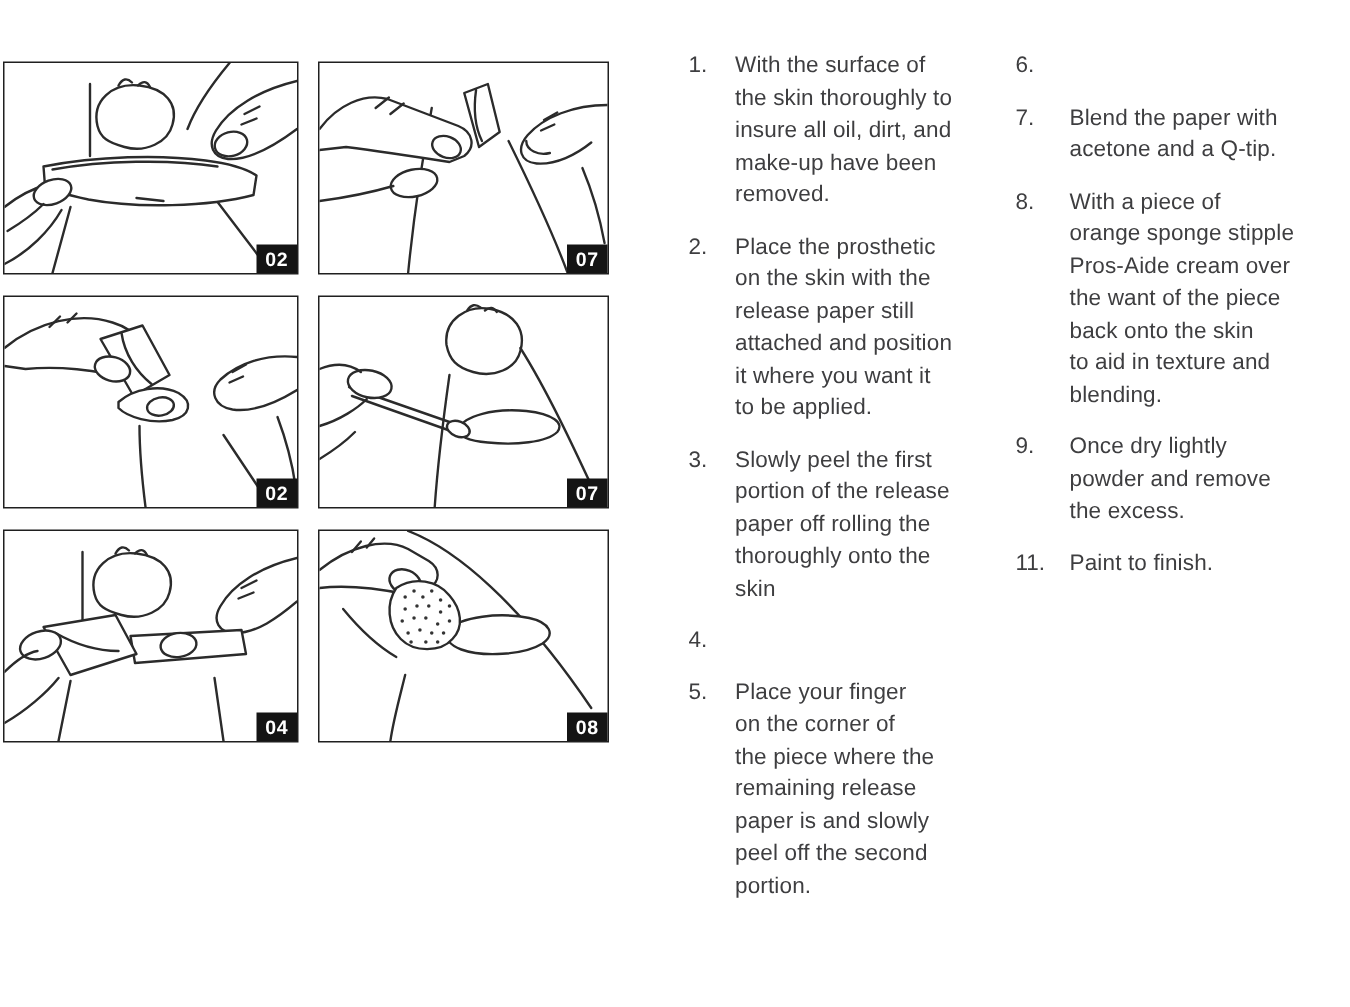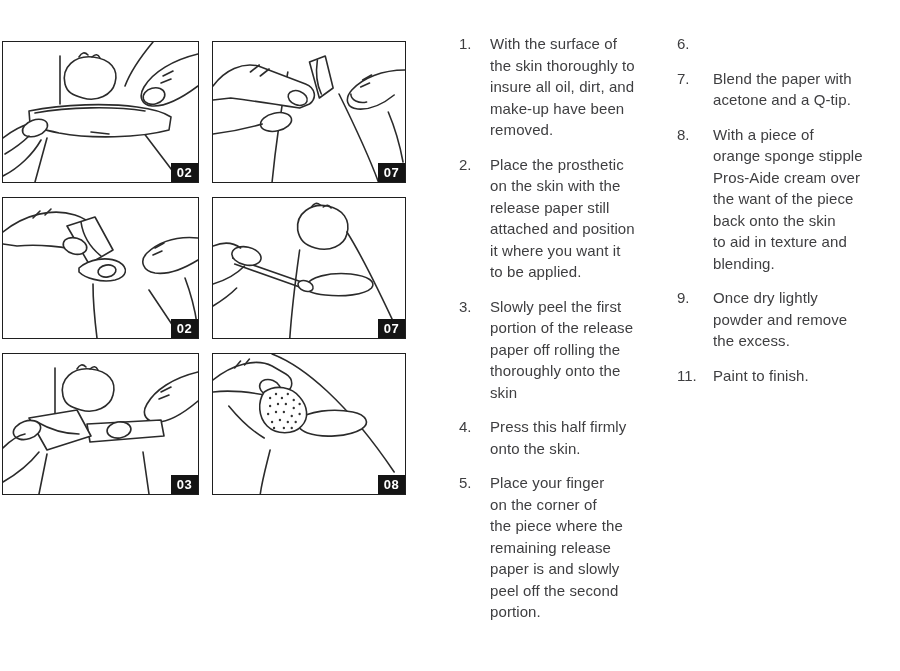--- a/index.html
+++ b/index.html
@@ -148,21 +148,21 @@
         <path d="M156,45 l10,-4"></path>
         <path d="M84,70 L158,66 L161,82 L87,88 Z" fill="#fff"></path>
         <ellipse cx="116" cy="76" rx="12" ry="8" transform="rotate(-8 116 76)" fill="#fff"></ellipse>
         <path d="M26,64 L74,56 L88,82 L44,96 Z" fill="#fff"></path>
         <path d="M34,68 C48,76 62,80 76,80"></path>
         <ellipse cx="24" cy="76" rx="14" ry="9" transform="rotate(-18 24 76)" fill="#fff"></ellipse>
         <path d="M0,94 C8,86 16,81 22,80"></path>
         <path d="M0,128 C14,120 28,108 36,98"></path>
       </g>
     </svg>
-    <span class="panel-label">03</span>
+    <span class="panel-label">04</span>
   </figure>
 
   <figure class="panel">
     <svg viewBox="0 0 195 140" preserveAspectRatio="none">
       <g fill="none" stroke="#2b2b2b" stroke-width="1.6" stroke-linecap="round" stroke-linejoin="round">
         <path d="M60,0 C92,12 136,48 184,118"></path>
         <path d="M58,96 C54,112 50,126 48,140"></path>
         <path d="M0,26 C20,10 44,4 60,12 L74,20 C82,25 82,34 74,38 L58,42 C38,38 16,36 0,38" fill="#fff"></path>
         <path d="M22,14 l6,-7"></path>
         <path d="M32,11 l5,-6"></path>
@@ -222,22 +222,20 @@
   <div class="item">
     <span class="num">3.</span>
     <span class="txt">Slowly peel the first
 portion of the release
 paper off rolling the
 thoroughly onto the
 skin</span>
   </div>
   <div class="item">
     <span class="num">4.</span>
-    <span class="txt">Press this half firmly
-onto the skin.</span>
   </div>
   <div class="item">
     <span class="num">5.</span>
     <span class="txt">Place your finger
 on the corner of
 the piece where the
 remaining release
 paper is and slowly
 peel off the second
 portion.</span>

